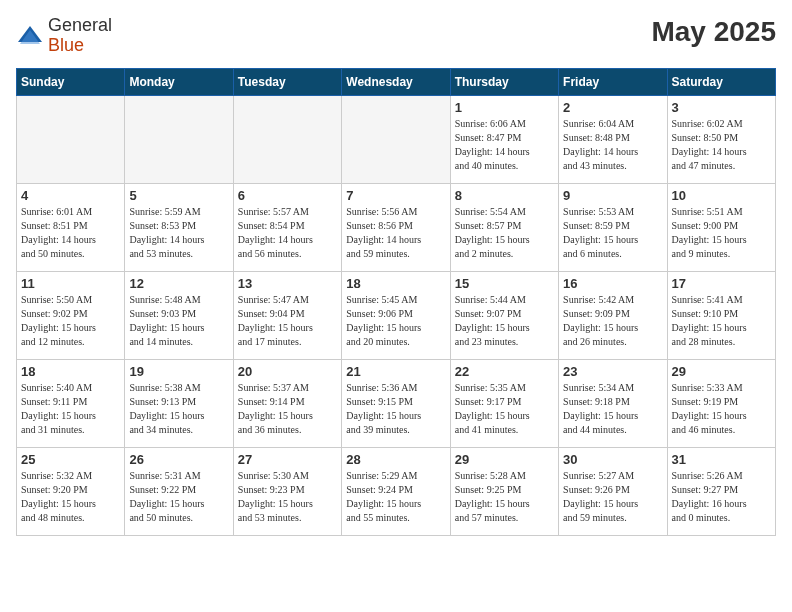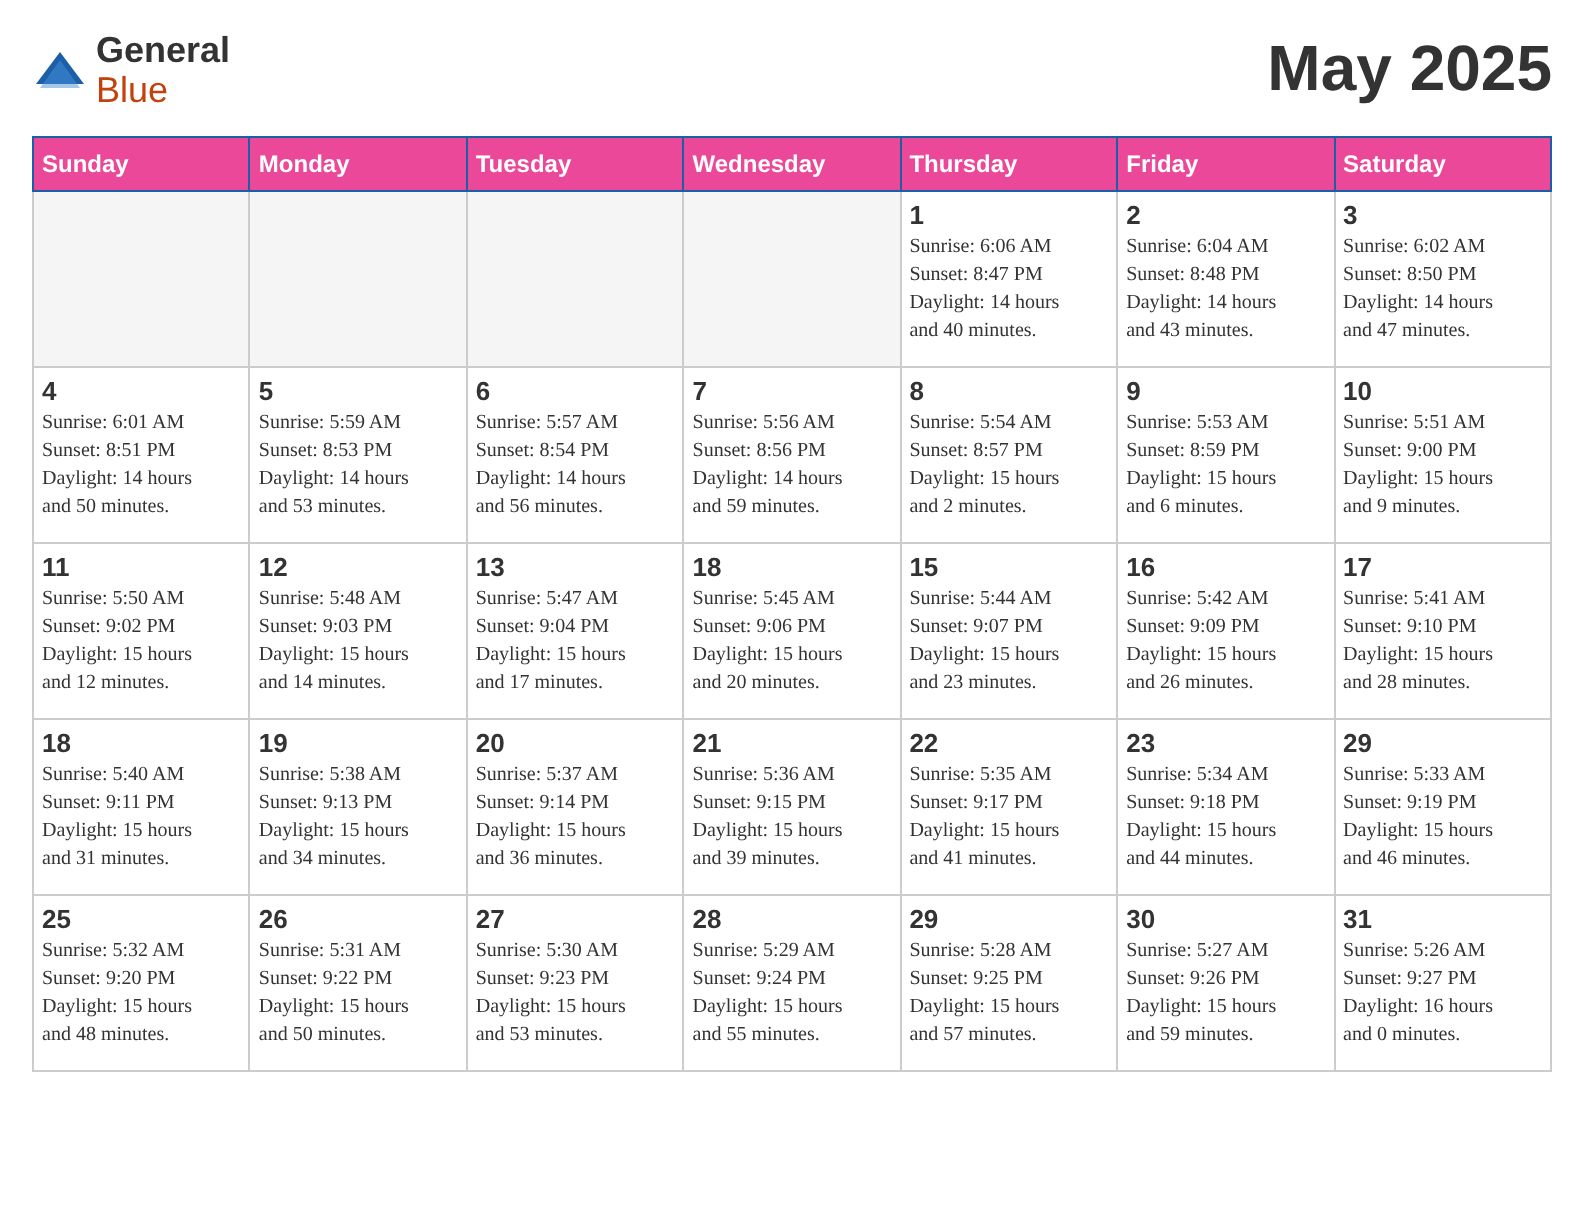--- a/index.html
+++ b/index.html
@@ -20,52 +20,52 @@
       display: flex;
       align-items: center;
     }
     .logo-text {
       display: flex;
       flex-direction: column;
       line-height: 1.1;
     }
     .logo-general {
       font-size: 18px;
-      font-weight: bold;
+      font-weight: normal;
       color: #333;
     }
     .logo-blue {
       font-size: 18px;
       font-weight: normal;
       color: #c2410c;
     }
     .logo-icon {
       width: 28px;
       height: 28px;
       margin-right: 4px;
     }
     .title-block {
       text-align: right;
     }
     .month-title {
-      font-size: 32px;
+      font-size: 28px;
       font-weight: bold;
       color: #333;
     }
     .location {
       font-size: 16px;
       color: #555;
     }
     table {
       width: 100%;
       border-collapse: collapse;
       table-layout: fixed;
     }
     th {
-      background-color: #ec4899;
+      background-color: #0c4a6e;
       color: #fff;
       font-size: 12px;
       padding: 6px 4px;
       text-align: left;
       border: 1px solid #1a5fa8;
     }
     td {
       border: 1px solid #ccc;
       vertical-align: top;
       padding: 4px;

